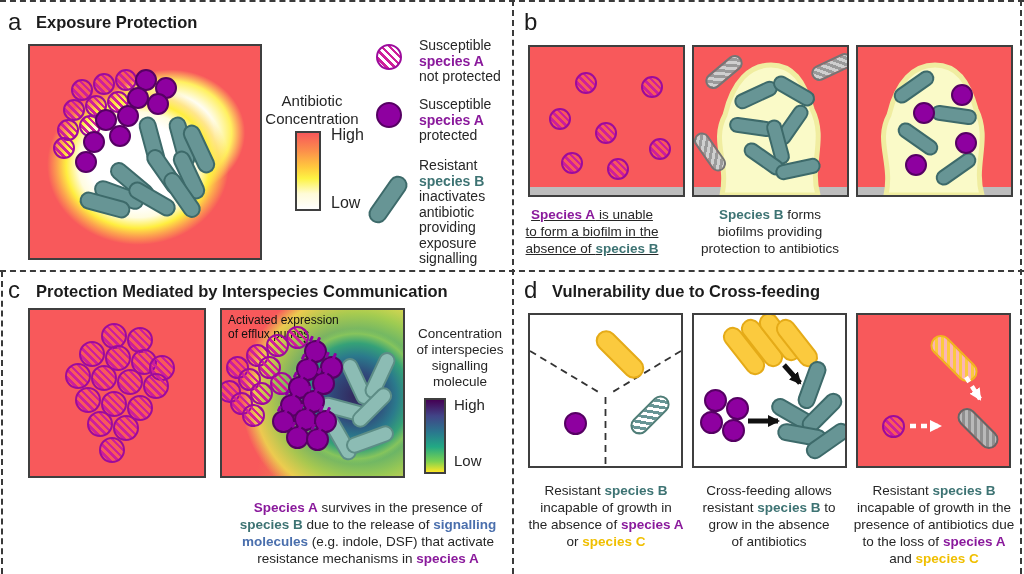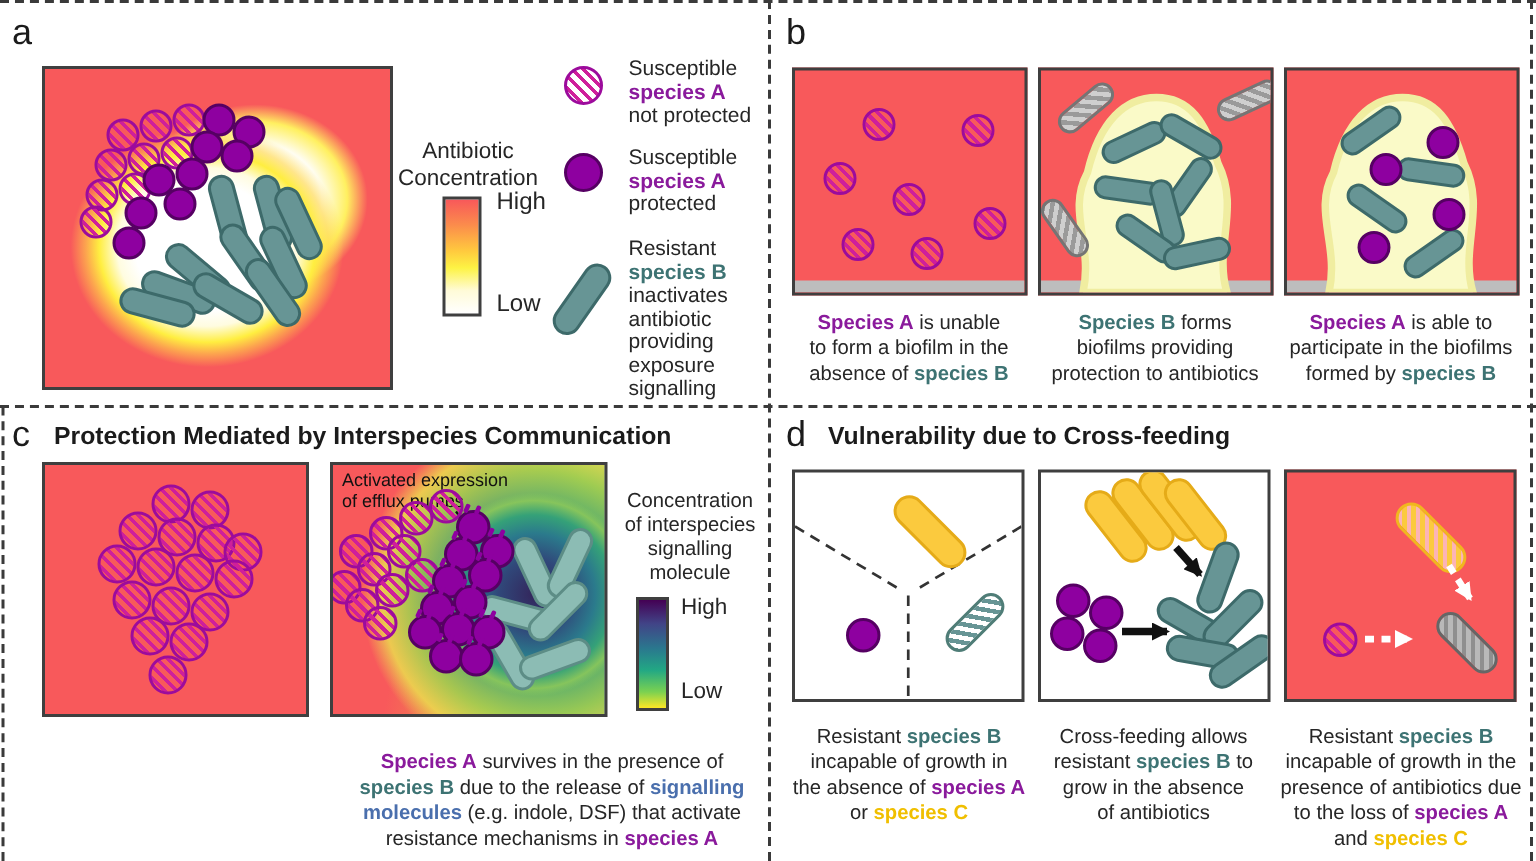--- a/index.html
+++ b/index.html
@@ -39,20 +39,21 @@
 
 <div id="fig">
 
   <div class="hdiv" style="top:270;"></div>
   <div class="vdiv" style="left:512px;"></div>
   <div class="vdiv" style="left:1020px;"></div>
   <div class="vdiv" style="left:1px;top:271px;"></div>
   <div class="hdiv" style="top:270px;"></div>
 
   <div class="ltr" style="left:8px;top:8px;">a</div>
+  <div class="ttl" style="left:36px;top:13px;">Exposure Protection</div>
 
   <div class="scene" style="left:28px;top:44px;width:234px;height:216px;
               background:
                 radial-gradient(ellipse 100px 88px at 47% 56%,#ffffff 0%,#ffffff 48%,#fffce0 60%,#ffee40 72%,rgba(255,214,70,.6) 81%,rgba(248,89,91,0) 91%),
                 radial-gradient(ellipse 85px 72px at 61% 41%,#ffffff 0%,#fffdf0 52%,#fff060 72%,rgba(248,89,91,0) 88%),
                 #f8595b;">
     <div class="rod" style="left:96px;top:87px;width:52px;height:18px;transform:rotate(75deg);"></div>
     <div class="rod" style="left:126px;top:87px;width:52px;height:18px;transform:rotate(75deg);"></div>
     <div class="rod" style="left:143px;top:94px;width:52px;height:18px;transform:rotate(65deg);"></div>
     <div class="rod" style="left:109px;top:117px;width:52px;height:18px;transform:rotate(55deg);"></div>
@@ -133,23 +134,22 @@
     <div class="rod" style="left:33px;top:32px;width:46px;height:16px;transform:rotate(-35deg);"></div>
     <div class="rod" style="left:73px;top:60px;width:46px;height:16px;transform:rotate(8deg);"></div>
     <div class="rod" style="left:37px;top:84px;width:46px;height:16px;transform:rotate(35deg);"></div>
     <div class="rod" style="left:75px;top:114px;width:46px;height:16px;transform:rotate(-35deg);"></div>
     <div class="co" style="left:93px;top:37px;"></div>
     <div class="co" style="left:55px;top:55px;"></div>
     <div class="co" style="left:97px;top:85px;"></div>
     <div class="co" style="left:47px;top:107px;"></div>
   </div>
 
-  <div class="cap" style="left:521px;top:206px;width:170px;"><span class="c-sa">Species A</span><span> is unable</span><br><span>to form a biofilm in the</span><br><span>absence of </span><span class="c-sb">species B</span></div>
+  <div class="cap" style="left:507px;top:206px;width:170px;text-decoration:underline;"><span class="c-sa">Species A</span><span> is unable</span><br><span>to form a biofilm in the</span><br><span>absence of </span><span class="c-sb">species B</span></div>
   <div class="cap" style="left:685px;top:206px;width:170px;"><span class="c-sb">Species B</span><span> forms</span><br><span>biofilms providing</span><br><span>protection to antibiotics</span></div>
-  <div class="cap" style="left:849px;top:206px;width:170px;"><span class="c-sa">Species A</span><span> is able to</span><br><span>participate in the biofilms</span><br><span>formed by </span><span class="c-sb">species B</span></div>
 
   <div class="ltr" style="left:8px;top:276px;">c</div>
   <div class="ttl" style="left:36px;top:282px;">Protection Mediated by Interspecies Communication</div>
 
   <div class="scene" style="left:28px;top:308px;width:178px;height:170px;">
     <div class="coh" style="left:71px;top:13px;width:26px;height:26px;"></div>
     <div class="coh" style="left:97px;top:17px;width:26px;height:26px;"></div>
     <div class="coh" style="left:49px;top:31px;width:26px;height:26px;"></div>
     <div class="coh" style="left:75px;top:35px;width:26px;height:26px;"></div>
     <div class="coh" style="left:101px;top:39px;width:26px;height:26px;"></div>

